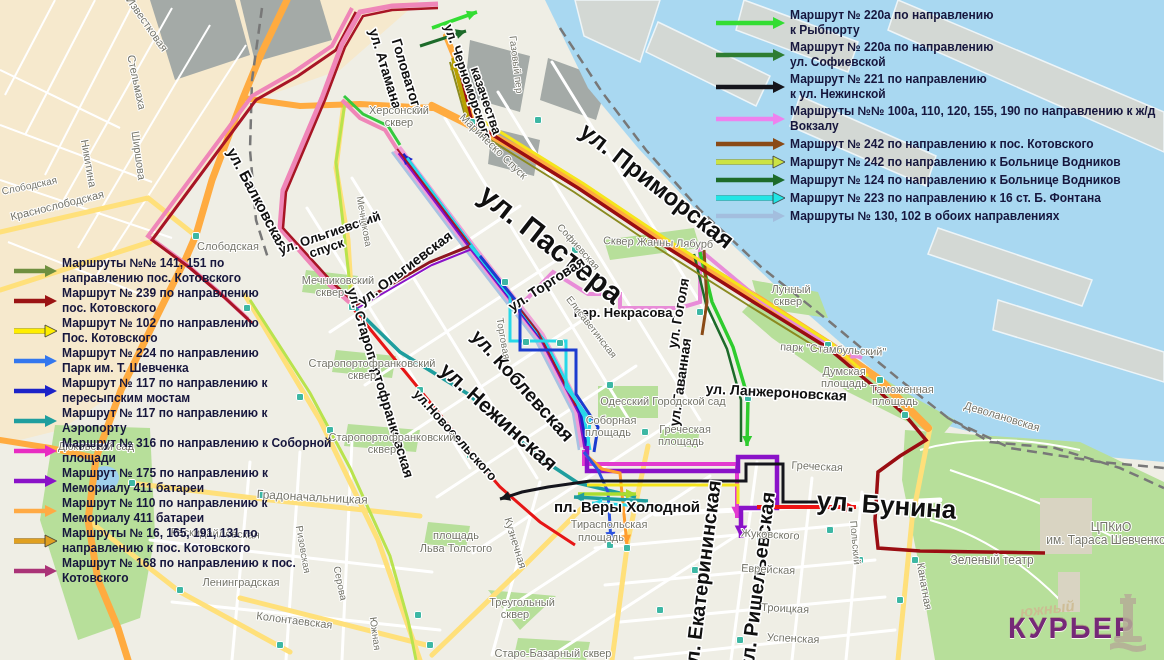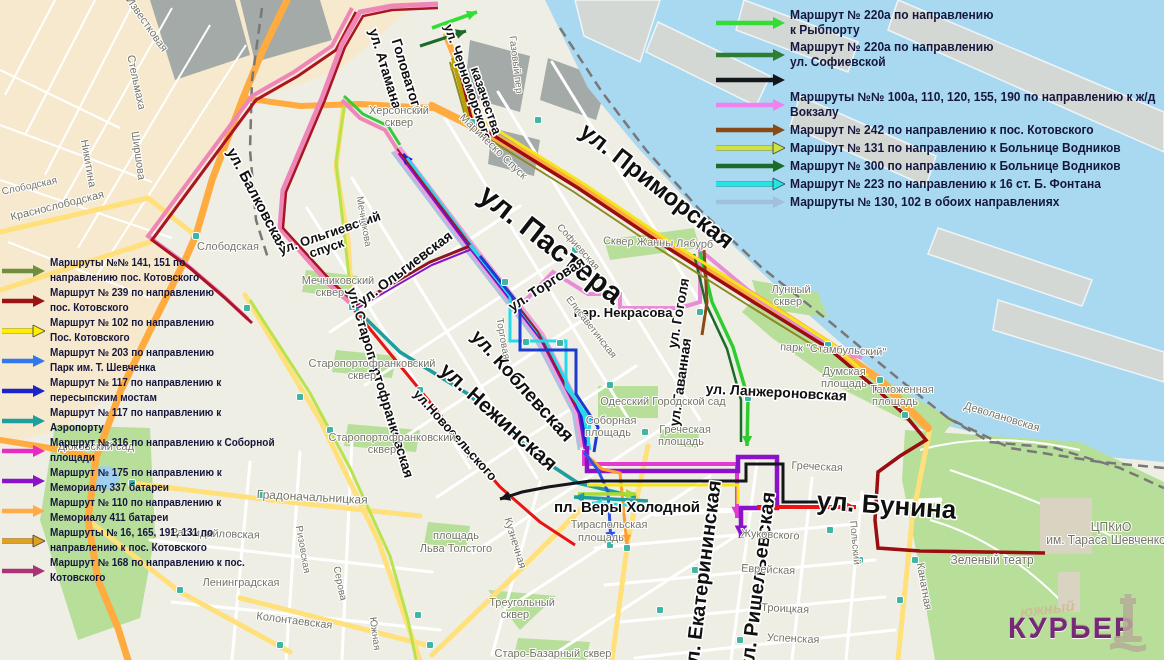--- a/index.html
+++ b/index.html
@@ -1,19 +1,19 @@
 <!DOCTYPE html>
 <html><head>
 <meta charset="utf-8">
 <style>
   html,body{margin:0;padding:0;background:#ffffff;font-family:"Liberation Sans",sans-serif;}
   .stage{position:relative;width:1164px;height:660px;overflow:hidden;background:#efeee5;}
   #map-svg{position:absolute;left:0;top:0;}
   .legend{position:absolute;color:#16163d;font-weight:bold;}
-  .legend-left{left:0;top:256px;width:332px;font-size:10px;line-height:14.5px;}
+  .legend-left{left:12px;top:256px;width:332px;font-size:12px;line-height:14.5px;}
   .legend-right{left:714px;top:8px;width:452px;font-size:12px;line-height:15px;}
   .leg-row{display:flex;align-items:center;margin-bottom:1px;}
   .legend-right .leg-row{margin-bottom:2px;}
   .leg-row .arr{flex:0 0 auto;height:16px;margin-right:4px;}
   .legend-left .arr{width:46px;}
   .legend-right .arr{width:72px;}
   .leg-row .txt{white-space:pre-line;}
   .watermark{position:absolute;left:1008px;top:598px;width:150px;height:58px;pointer-events:none;}
   .wm-script{position:absolute;left:12px;top:2px;font-size:15px;font-style:italic;font-weight:bold;color:#cdbb92;transform:rotate(-7deg);opacity:.9;}
   .wm-main{position:absolute;left:0px;top:14px;font-size:29px;font-weight:bold;letter-spacing:2px;color:#701a75;text-shadow:0 1px 0 #fffef2,0 -1px 0 #a99f80;opacity:.92;}
@@ -428,21 +428,21 @@
           <polygon points="33,2 45,8 33,14" fill="#ffee00" stroke="#333" stroke-width="0.8"></polygon>
         </svg>
         <div class="txt">Маршрут № 102 по направлению
 Пос. Котовского</div>
       </div>
       <div class="leg-row">
         <svg class="arr" viewBox="0 0 46 16">
           <line x1="2" y1="8" x2="34" y2="8" stroke="#3377ee" stroke-width="4.5"></line>
           <polygon points="33,2 45,8 33,14" fill="#3377ee"></polygon>
         </svg>
-        <div class="txt">Маршрут № 203 по направлению
+        <div class="txt">Маршрут № 224 по направлению
 Парк им. Т. Шевченка</div>
       </div>
       <div class="leg-row">
         <svg class="arr" viewBox="0 0 46 16">
           <line x1="2" y1="8" x2="34" y2="8" stroke="#1c23c8" stroke-width="4.5"></line>
           <polygon points="33,2 45,8 33,14" fill="#1c23c8"></polygon>
         </svg>
         <div class="txt">Маршрут № 117 по направлению к
 пересыпским мостам</div>
       </div>
@@ -461,21 +461,21 @@
         </svg>
         <div class="txt">Маршрут № 316 по направлению к Соборной
 площади</div>
       </div>
       <div class="leg-row">
         <svg class="arr" viewBox="0 0 46 16">
           <line x1="2" y1="8" x2="34" y2="8" stroke="#8a12c8" stroke-width="4.5"></line>
           <polygon points="33,2 45,8 33,14" fill="#8a12c8"></polygon>
         </svg>
         <div class="txt">Маршрут № 175 по направлению к
-Мемориалу 337 батареи</div>
+Мемориалу 411 батареи</div>
       </div>
       <div class="leg-row">
         <svg class="arr" viewBox="0 0 46 16">
           <line x1="2" y1="8" x2="34" y2="8" stroke="#ffaa44" stroke-width="4.5"></line>
           <polygon points="33,2 45,8 33,14" fill="#ffaa44"></polygon>
         </svg>
         <div class="txt">Маршрут № 110 по направлению к
 Мемориалу 411 батареи</div>
       </div>
       <div class="leg-row">
@@ -510,20 +510,22 @@
           <polygon points="59,2 71,8 59,14" fill="#2e7d32"></polygon>
         </svg>
         <div class="txt">Маршрут № 220а по направлению
 ул. Софиевской</div>
       </div>
       <div class="leg-row">
         <svg class="arr" viewBox="0 0 72 16">
           <line x1="2" y1="8" x2="60" y2="8" stroke="#15151c" stroke-width="4.5"></line>
           <polygon points="59,2 71,8 59,14" fill="#15151c"></polygon>
         </svg>
+        <div class="txt">Маршрут № 221 по направлению
+к ул. Нежинской</div>
       </div>
       <div class="leg-row">
         <svg class="arr" viewBox="0 0 72 16">
           <line x1="2" y1="8" x2="60" y2="8" stroke="#ee82ee" stroke-width="4.5"></line>
           <polygon points="59,2 71,8 59,14" fill="#ee82ee"></polygon>
         </svg>
         <div class="txt">Маршруты №№ 100а, 110, 120, 155, 190  по направлению к ж/д
 Вокзалу</div>
       </div>
       <div class="leg-row">
@@ -531,28 +533,28 @@
           <line x1="2" y1="8" x2="60" y2="8" stroke="#8a4a16" stroke-width="4.5"></line>
           <polygon points="59,2 71,8 59,14" fill="#8a4a16"></polygon>
         </svg>
         <div class="txt">Маршрут № 242  по направлению к пос. Котовского</div>
       </div>
       <div class="leg-row">
         <svg class="arr" viewBox="0 0 72 16">
           <line x1="2" y1="8" x2="60" y2="8" stroke="#cce344" stroke-width="5" style="filter:drop-shadow(0 0 0.6px #333)"></line>
           <polygon points="59,2 71,8 59,14" fill="#cce344" stroke="#333" stroke-width="0.8"></polygon>
         </svg>
-        <div class="txt">Маршрут № 131 по направлению к Больнице Водников</div>
+        <div class="txt">Маршрут № 242 по направлению к Больнице Водников</div>
       </div>
       <div class="leg-row">
         <svg class="arr" viewBox="0 0 72 16">
           <line x1="2" y1="8" x2="60" y2="8" stroke="#1d6b2a" stroke-width="4.5"></line>
           <polygon points="59,2 71,8 59,14" fill="#1d6b2a"></polygon>
         </svg>
-        <div class="txt">Маршрут № 300 по направлению к Больнице Водников</div>
+        <div class="txt">Маршрут № 124 по направлению к Больнице Водников</div>
       </div>
       <div class="leg-row">
         <svg class="arr" viewBox="0 0 72 16">
           <line x1="2" y1="8" x2="60" y2="8" stroke="#22e5e5" stroke-width="5" style="filter:drop-shadow(0 0 0.6px #333)"></line>
           <polygon points="59,2 71,8 59,14" fill="#22e5e5" stroke="#333" stroke-width="0.8"></polygon>
         </svg>
         <div class="txt">Маршрут № 223 по направлению к 16 ст. Б. Фонтана</div>
       </div>
       <div class="leg-row">
         <svg class="arr" viewBox="0 0 72 16">

